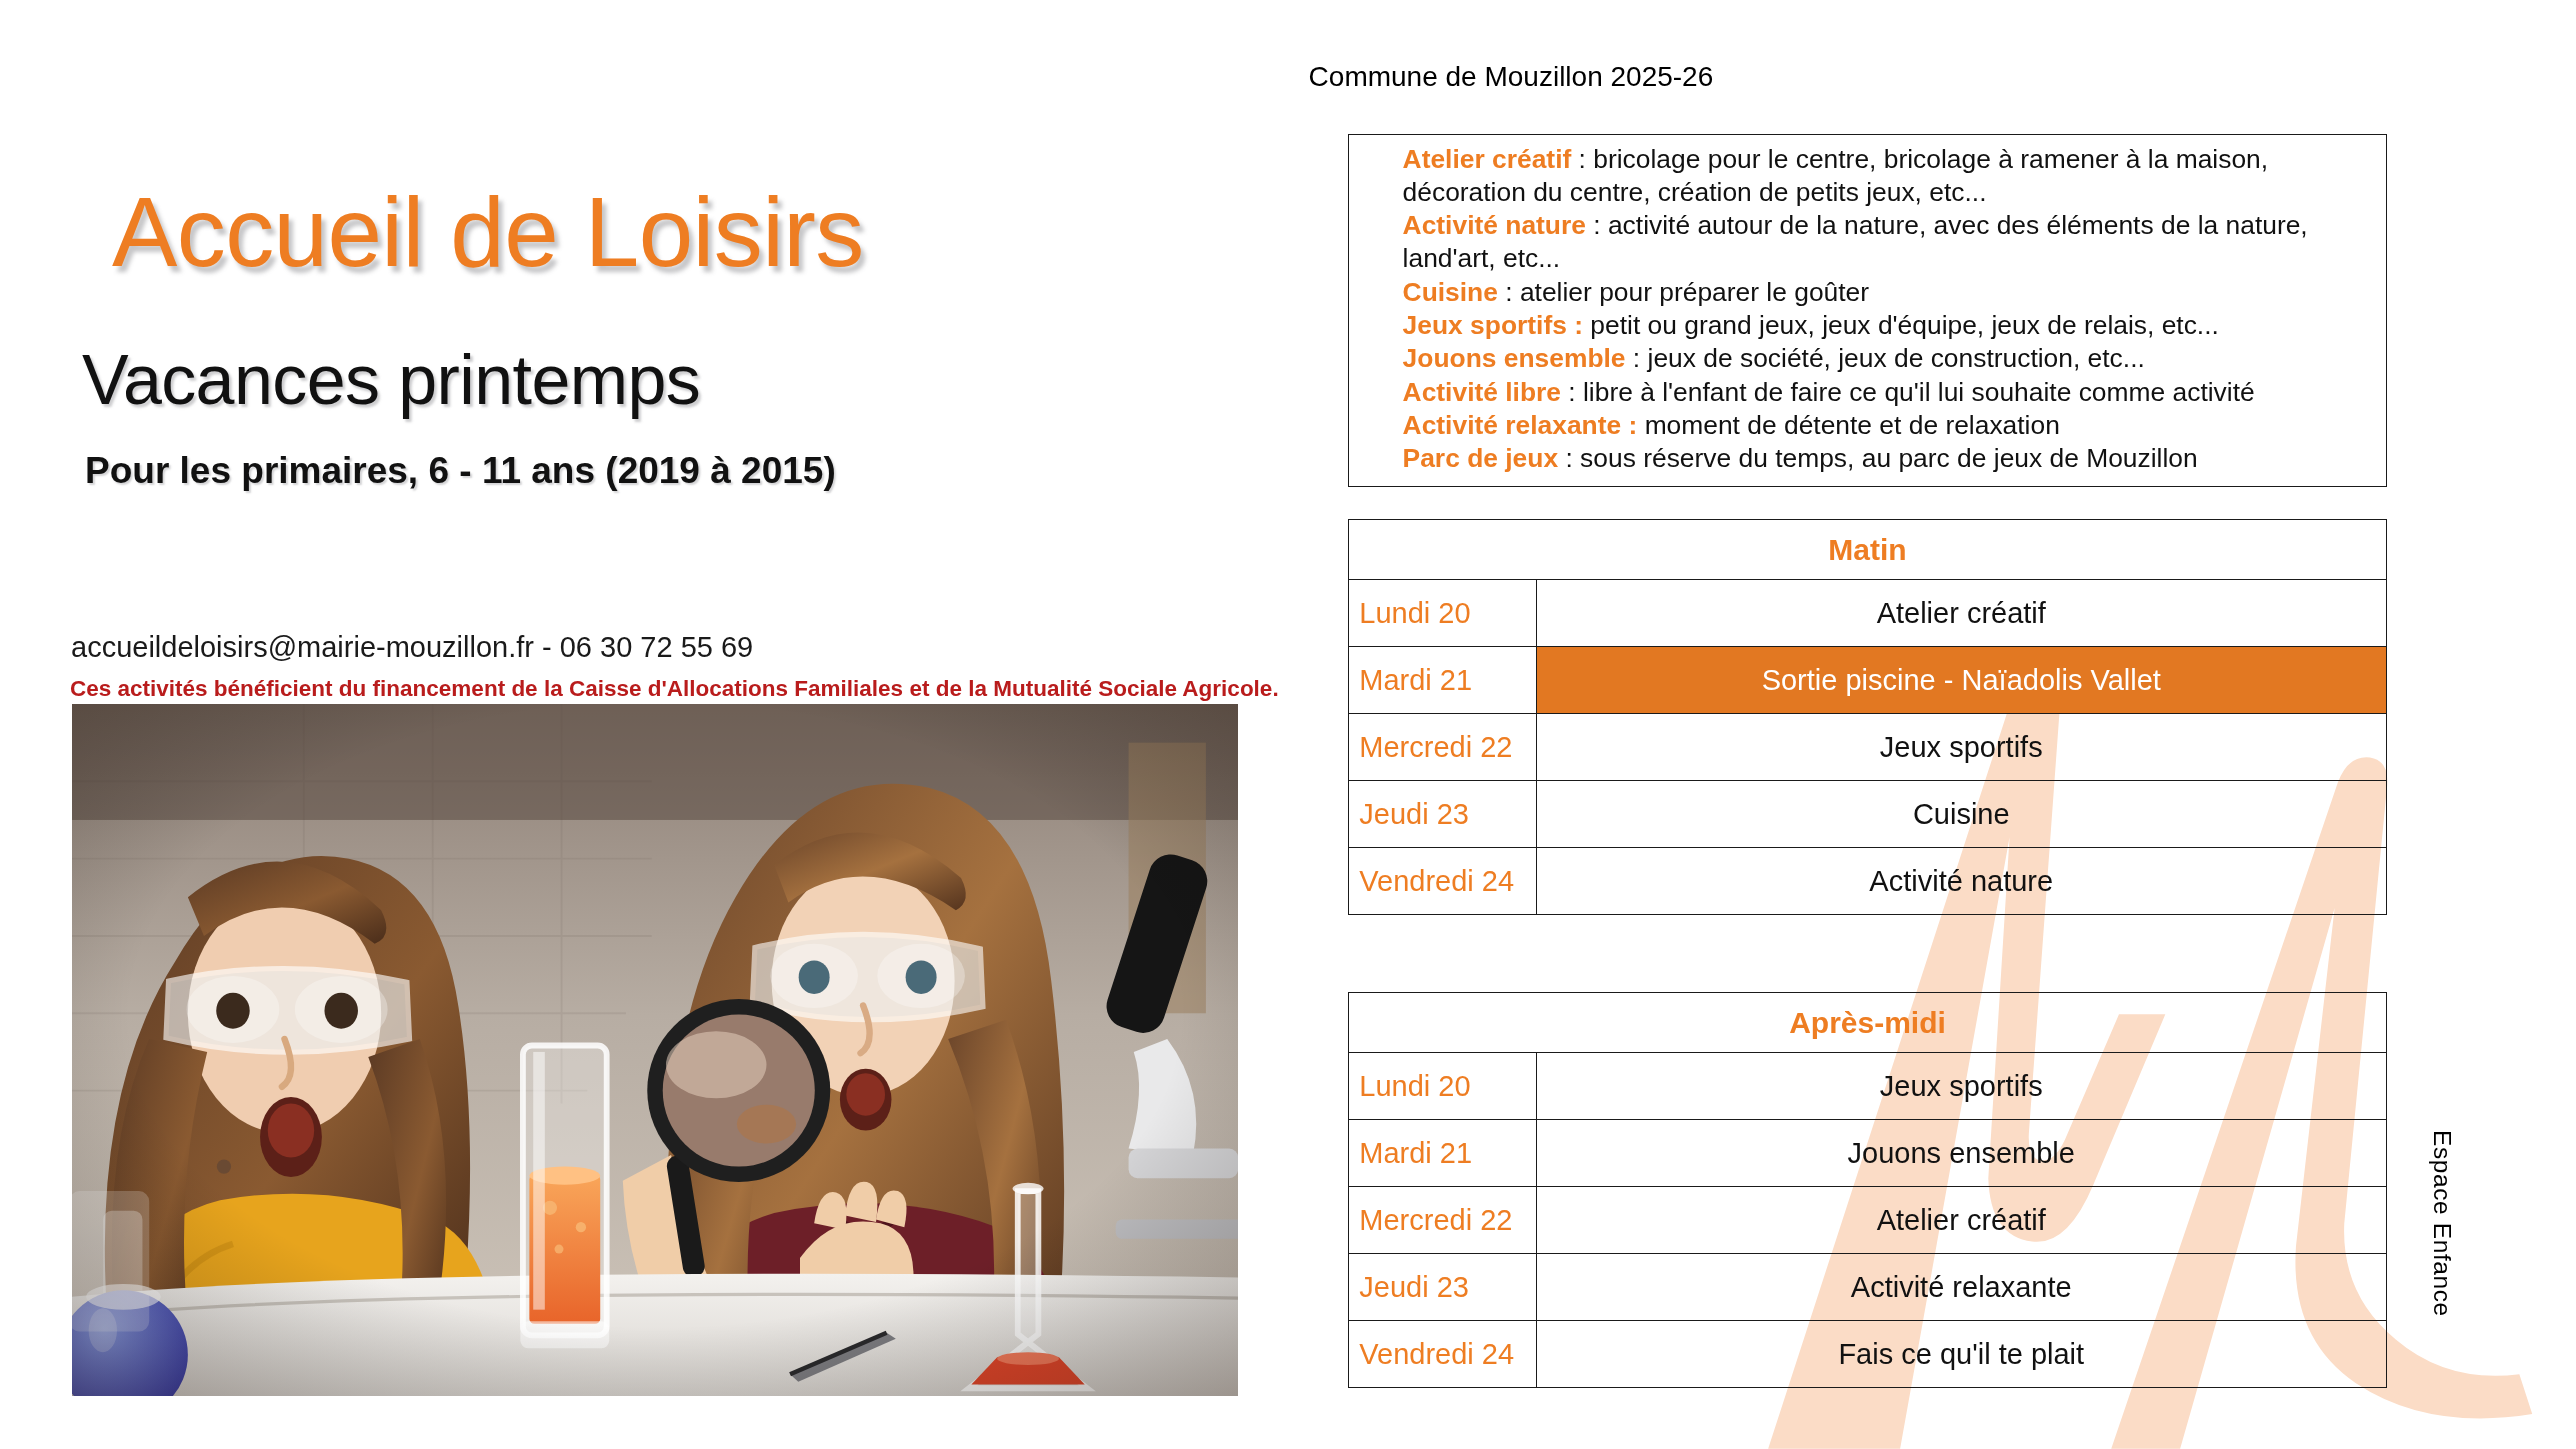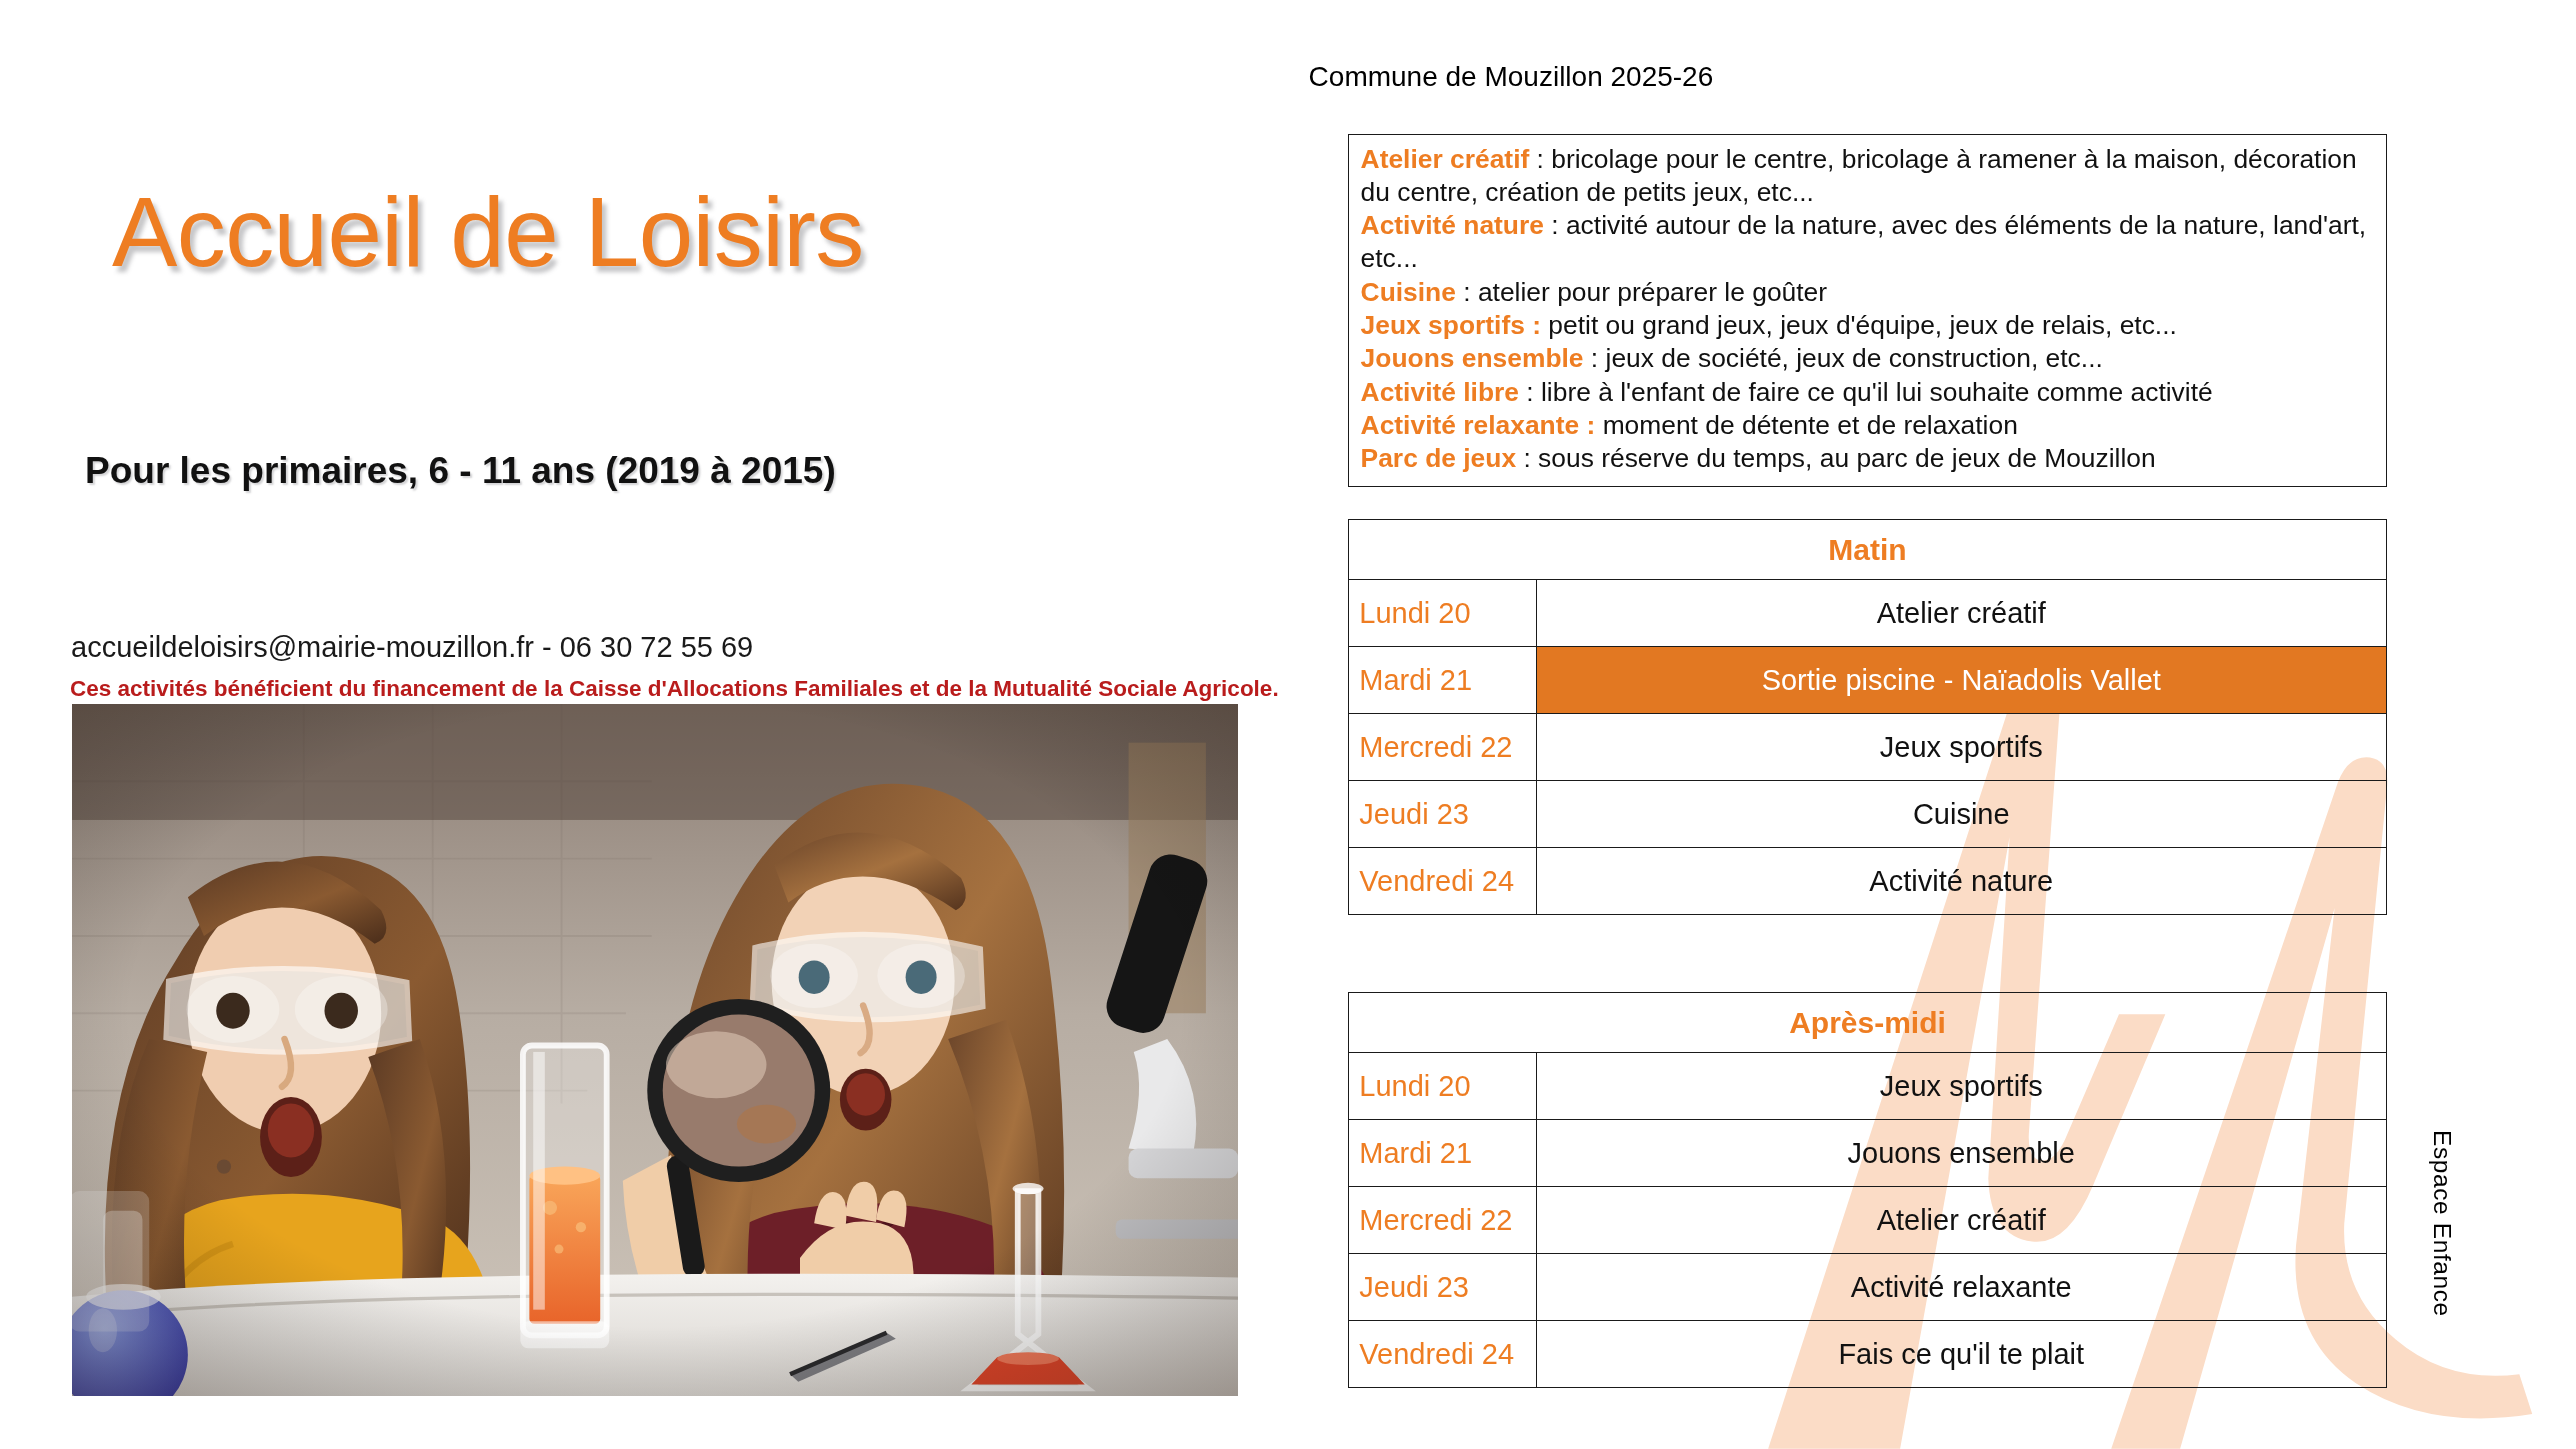--- a/index.html
+++ b/index.html
@@ -126,21 +126,21 @@
     top: 134px;
     width: 1039px;
     box-sizing: border-box;
     border: 1.9px solid #1a1a1a;
     padding: 7.7px 11.6px 10.3px 11.6px;
     background: rgba(255,255,255,0.0);
     font-size: 26.4px;
     line-height: 1.26;
     color: #111111;
   }
-  #activities-box .act-line { display: block; }
+  #activities-box .act-line { display: block; margin-left: 42px; }
   #activities-box .act-label {
     color: #EE7D22;
     font-weight: 700;
   }
   #activities-box .act-desc { color: #111111; }
 
   
   .schedule-table {
     position: absolute;
     left: 60px;
@@ -214,20 +214,21 @@
     <g fill="#FBDCC6">
       <path d="M300 1250 L95 1250 L470 95 Q486 50 520 52 Q552 55 548 100 L500 760 Q498 800 520 802 Q540 804 556 770 L640 575 L712 575 L600 840 Q560 935 505 928 Q440 920 437 830 L470 300 Z"></path>
       <path d="M735 1250 L628 1250 L980 215 Q996 172 1030 176 Q1062 181 1056 226 L990 900 Q985 1010 1070 1080 Q1150 1148 1262 1134 L1282 1196 Q1120 1222 1008 1148 Q905 1078 915 935 L975 410 Z"></path>
     </g>
   </svg>
 </div>
 
 <div id="left-column">
 
   <div id="main-title">Accueil de Loisirs</div>
+  <div id="sub-title">Vacances printemps</div>
   <div id="age-line">Pour les primaires, 6 - 11 ans (2019 à 2015)</div>
 
   <div id="contact-line">accueildeloisirs@mairie-mouzillon.fr - 06 30 72 55 69</div>
   <div id="funding-line">Ces activités bénéficient du financement de la Caisse d'Allocations Familiales  et de la Mutualité Sociale Agricole.</div>
 
   <div id="photo">
     <svg viewBox="0 0 1810 1074" preserveAspectRatio="xMidYMid slice" aria-hidden="true">
       <defs>
         <linearGradient id="wallG" x1="0" y1="0" x2="0" y2="1">
           <stop offset="0%" stop-color="#8d7f75"></stop>

